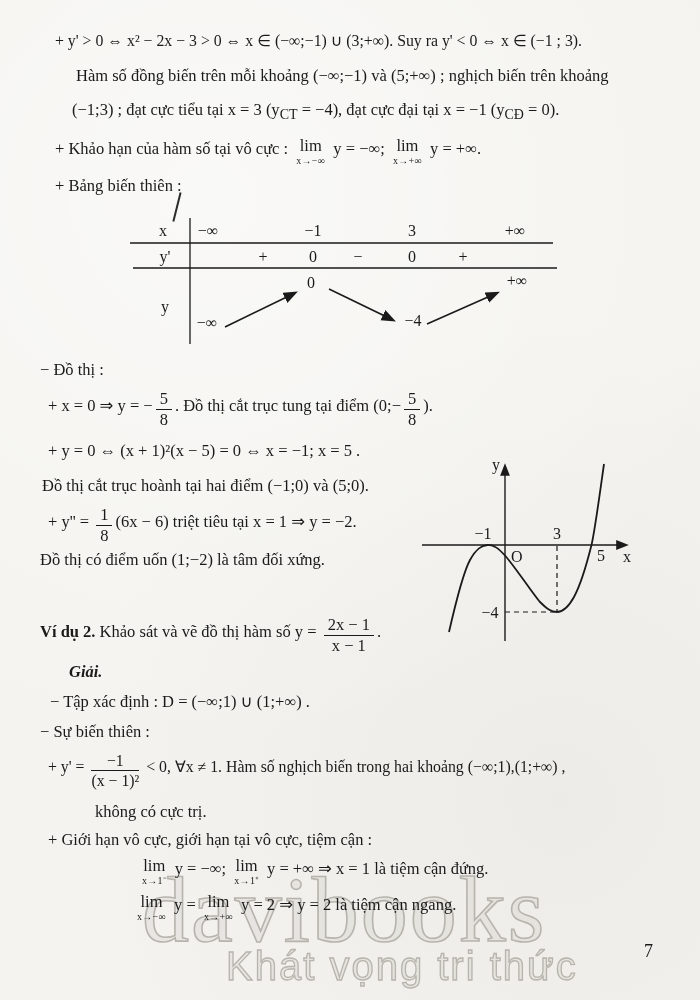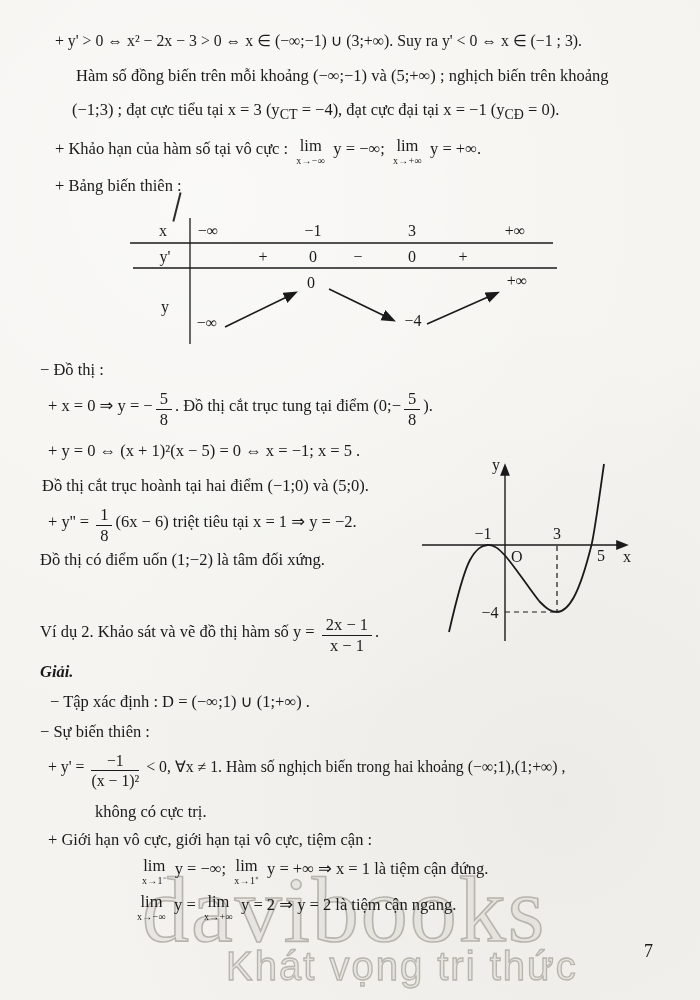--- a/index.html
+++ b/index.html
@@ -13,22 +13,22 @@
   }
   .abs{position:absolute; z-index:2; white-space:nowrap; font-size:16.5px; line-height:1.25;}
   .sm{font-size:15.8px;}
   .frac{display:inline-block; text-align:center; vertical-align:-14px; margin:0 3px; line-height:1.08;}
   .frac .num{display:block; border-bottom:1.3px solid #1a1a1a; padding:0 4px 1px;}
   .frac .den{display:block; padding-top:1px;}
   .lim{display:inline-block; text-align:center; vertical-align:-10px; margin:0 4px; line-height:1;}
   .lim .t{display:block;}
   .lim .s{display:block; font-size:10px; margin-top:1px; letter-spacing:.3px;}
   .sub{font-size:14px; vertical-align:-4px;}
-  b.exlabel{font-weight:normal;}
-  .giai{font-weight:bold; font-style:italic;}
+  b.exlabel{font-weight:bold;}
+  .giai{font-weight:bold; font-style:italic;margin-left:29px;}
   svg{position:absolute; z-index:2;}
   svg text{font-family:"Liberation Serif", serif; fill:#1a1a1a; font-size:16px;}
   .stroke{stroke:#1a1a1a; fill:none;}
   .penmark{position:absolute; z-index:2; width:1.6px; height:30px; background:#2a2a2a; transform:rotate(14deg);}
   .wm1{
     position:absolute; z-index:1; left:142px; top:862px;
     font-family:Liberation Serif, serif; font-size:94px; line-height:1; letter-spacing:2px;
     color:rgba(150,146,138,0.12); -webkit-text-stroke:1.6px #b7b4ad;
   }
   .wm2{

